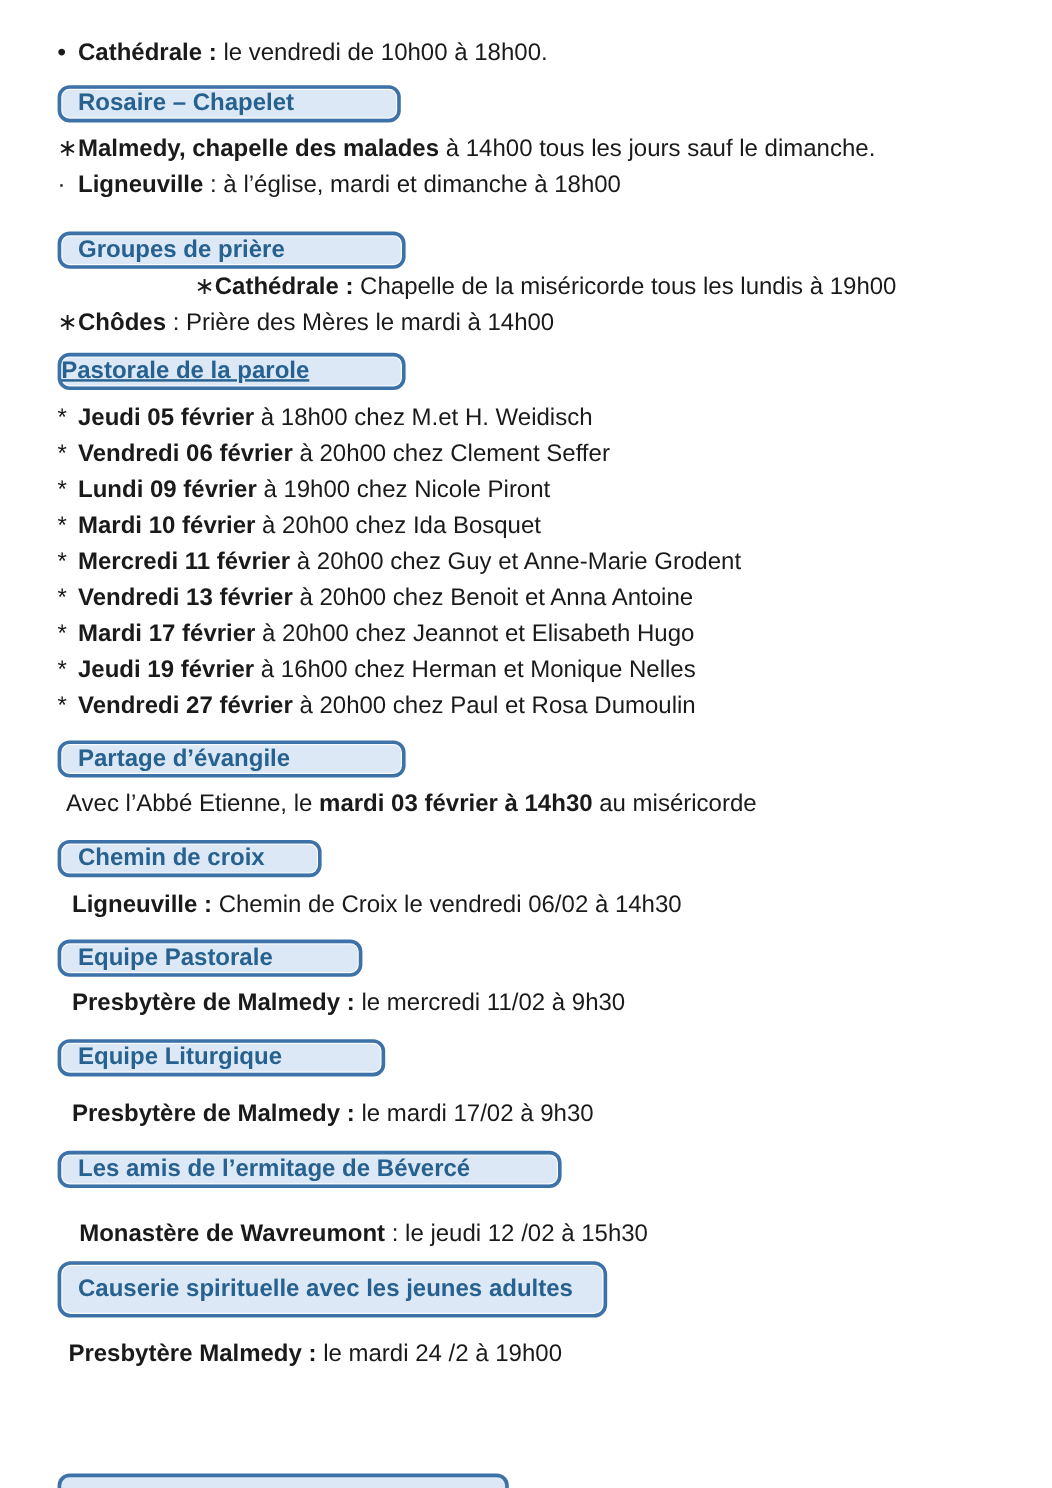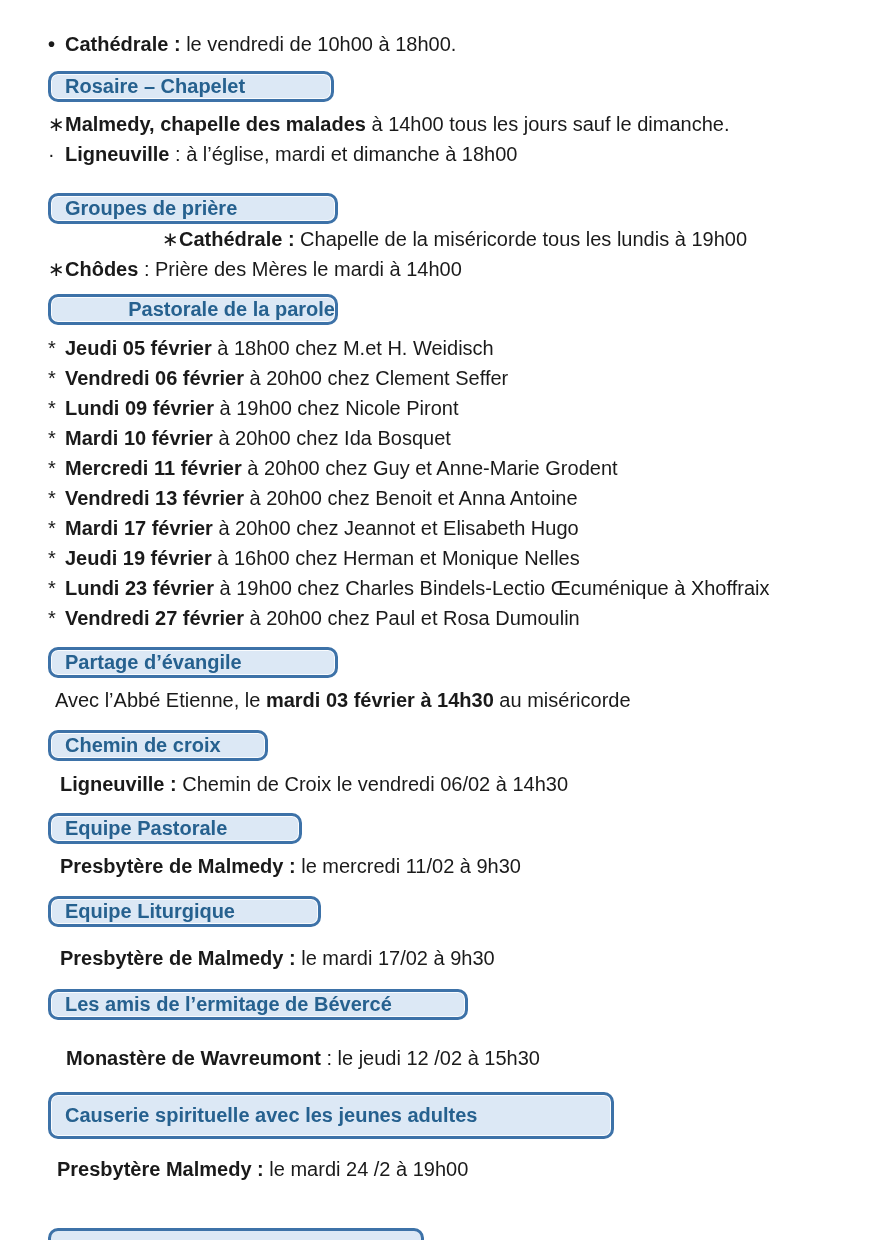--- a/index.html
+++ b/index.html
@@ -18,21 +18,21 @@
     border:3px solid var(--hdr-border,#3d72a8);
     border-radius:10px;
     background:var(--hdr-fill,#dce8f5);
     box-shadow:inset 0 0 0 1px rgba(255,255,255,.85);
     display:flex;align-items:center;
     padding-left:14px;
     font-size:20px;font-weight:700;
     color:var(--hdr-text,#26618f);
     white-space:nowrap;
   }
-  .hdr.center{justify-content:flex-end;padding-left:0;}
+  .hdr.center{justify-content:flex-start;padding-left:0;text-decoration:underline;}
   .partial{
     position:absolute;left:48px;top:1228px;width:376px;height:31px;
     box-sizing:border-box;
     border:3px solid var(--hdr-border,#3d72a8);
     border-radius:10px;
     background:var(--hdr-fill,#dce8f5);
   }
 </style>
 </head>
 <body style="color: rgb(26, 26, 26);">
@@ -54,21 +54,20 @@
         <span>Pastorale de la parole</span>
       </div>
       <div class="line" style="height: 30px; line-height: 30px; margin-top: 8px;"><span class="mk">*</span><b>Jeudi 05 février</b><span> à 18h00 chez M.et H. Weidisch</span></div>
       <div class="line" style="height: 30px; line-height: 30px;"><span class="mk">*</span><b>Vendredi 06 février</b><span> à 20h00 chez Clement Seffer</span></div>
       <div class="line" style="height: 30px; line-height: 30px;"><span class="mk">*</span><b>Lundi 09 février</b><span> à 19h00 chez Nicole Piront</span></div>
       <div class="line" style="height: 30px; line-height: 30px;"><span class="mk">*</span><b>Mardi 10 février</b><span> à 20h00 chez Ida Bosquet</span></div>
       <div class="line" style="height: 30px; line-height: 30px;"><span class="mk">*</span><b>Mercredi 11 février</b><span> à 20h00 chez Guy et Anne-Marie Grodent</span></div>
       <div class="line" style="height: 30px; line-height: 30px;"><span class="mk">*</span><b>Vendredi 13 février</b><span> à 20h00 chez Benoit et Anna Antoine</span></div>
       <div class="line" style="height: 30px; line-height: 30px;"><span class="mk">*</span><b>Mardi 17 février</b><span> à 20h00 chez Jeannot et Elisabeth Hugo</span></div>
       <div class="line" style="height: 30px; line-height: 30px;"><span class="mk">*</span><b>Jeudi 19 février</b><span> à 16h00 chez Herman et Monique Nelles</span></div>
-      <div class="line" style="height: 30px; line-height: 30px;"><span class="mk">*</span><b>Lundi 23 février</b><span> à 19h00 chez Charles Bindels-Lectio Œcuménique à Xhoffraix</span></div>
       <div class="line" style="height: 30px; line-height: 30px;"><span class="mk">*</span><b>Vendredi 27 février</b><span> à 20h00 chez Paul et Rosa Dumoulin</span></div>
       <div class="hdr" style="margin-top: 14px; width: 290px;">
         <span>Partage d’évangile</span>
       </div>
       <div class="line" style="height: 28px; line-height: 28px; margin-top: 8px; margin-left: 7px;"><span>Avec l’Abbé Etienne, le </span><b>mardi 03 février à 14h30</b><span> au miséricorde</span></div>
       <div class="hdr" style="margin-top: 16px; width: 220px;">
         <span>Chemin de croix</span>
       </div>
       <div class="line" style="height: 28px; line-height: 28px; margin-top: 9px; margin-left: 12px;"><b>Ligneuville :</b><span> Chemin de Croix le vendredi 06/02 à 14h30</span></div>
       <div class="hdr" style="margin-top: 15px; width: 254px;">
@@ -76,20 +75,20 @@
       </div>
       <div class="line" style="height: 28px; line-height: 28px; margin-top: 8px; margin-left: 12px;"><b>Presbytère de Malmedy :</b><span> le mercredi 11/02 à 9h30</span></div>
       <div class="hdr" style="margin-top: 16px; width: 273px;">
         <span>Equipe Liturgique</span>
       </div>
       <div class="line" style="height: 28px; line-height: 28px; margin-top: 17px; margin-left: 12px;"><b>Presbytère de Malmedy :</b><span> le mardi 17/02 à 9h30</span></div>
       <div class="hdr" style="margin-top: 17px; width: 420px;">
         <span>Les amis de l’ermitage de Bévercé</span>
       </div>
       <div class="line" style="height: 28px; line-height: 28px; margin-top: 24px; margin-left: 18px;"><b>Monastère de Wavreumont</b><span> : le jeudi 12 /02 à 15h30</span></div>
-      <div class="hdr" style="margin-top: 20px; width: 566px; height: 47px;">
+      <div class="hdr" style="margin-top: 9px; width: 458px; height: 47px; border-radius: 11px;">
         <span>Causerie spirituelle avec les jeunes adultes</span>
       </div>
       <div class="line" style="height: 28px; line-height: 28px; margin-top: 16px; margin-left: 9px;"><b>Presbytère Malmedy :</b><span> le mardi 24 /2 à 19h00</span></div>
     </div>
 </div>
 
 <div class="partial"></div>
 
 </body></html>

